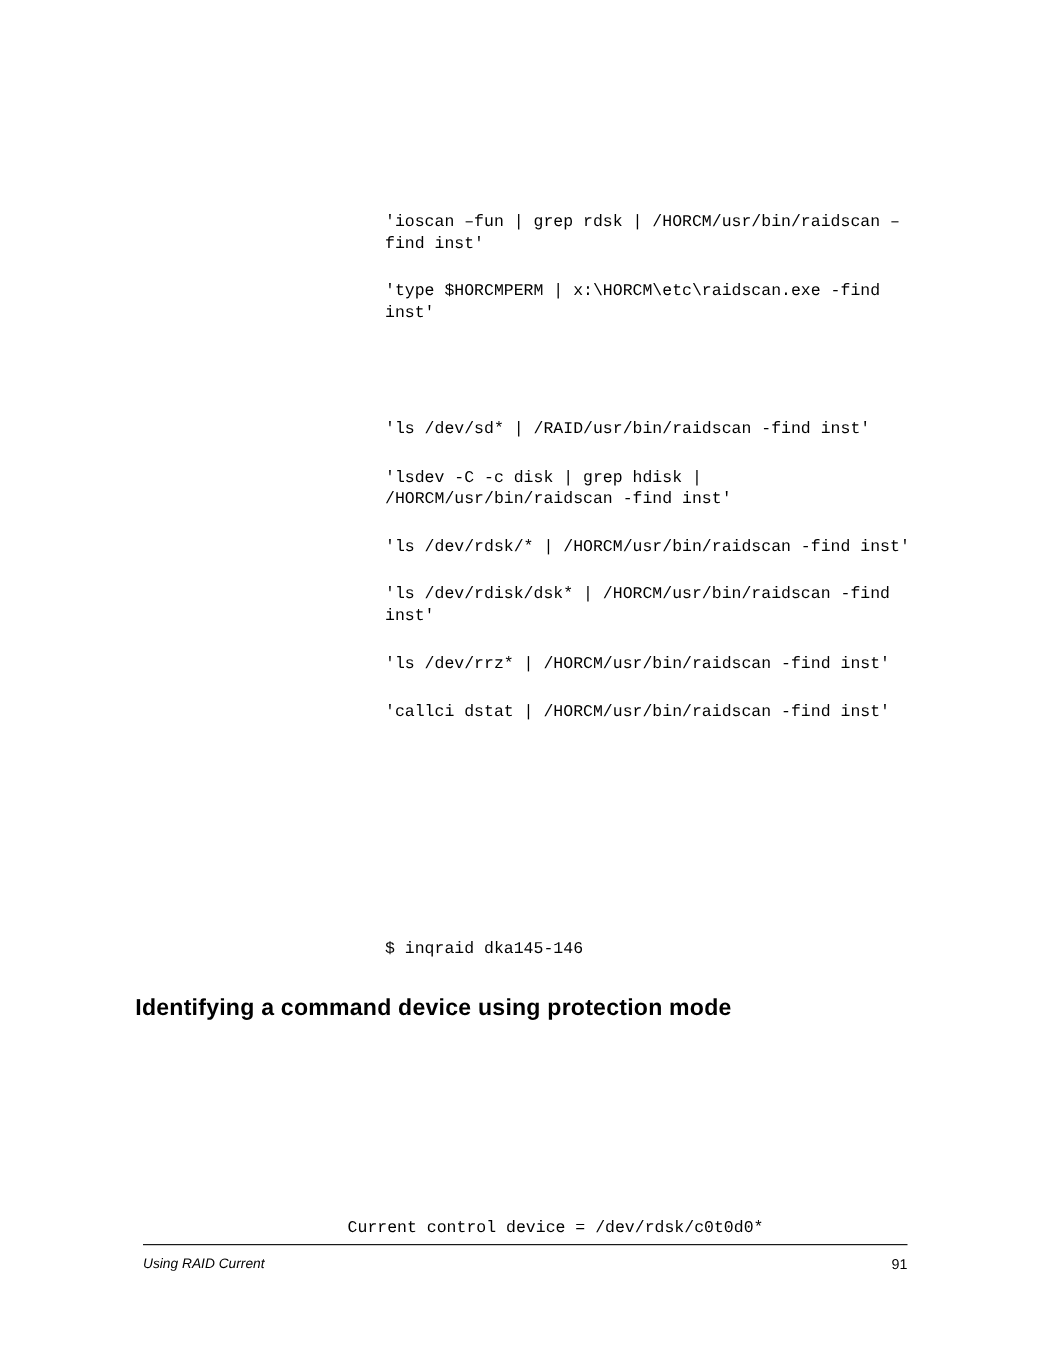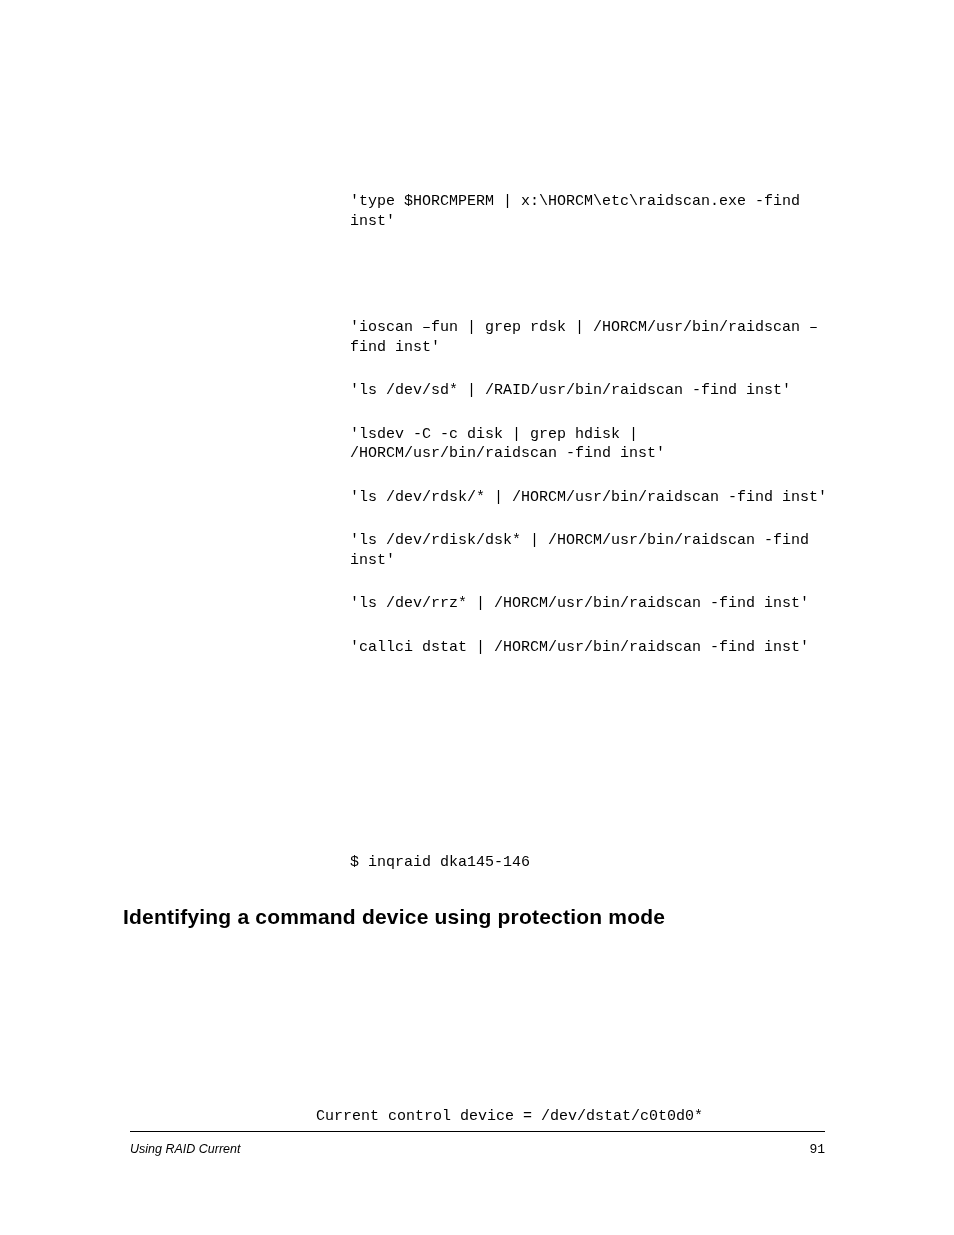--- a/index.html
+++ b/index.html
@@ -70,46 +70,46 @@
     top: 1142px;
     font-family: Arial, Helvetica, sans-serif;
     font-style: italic;
     font-size: 12.5px;
     color: #000;
   }
   .footer-right {
     position: absolute;
     right: 129px;
     top: 1142px;
-    font-family: Liberation Mono, monospace;
+    font-family: Liberation Sans, sans-serif;
     font-size: 13px;
     color: #000;
   }
 </style>
 </head>
 <body>
 
 <div class="page">
 
   <div class="code-area">
+    <div class="code-block code-entry">'ioscan –fun | grep rdsk | /HORCM/usr/bin/raidscan –find inst'</div>
     <div class="code-block code-entry first">'type $HORCMPERM | x:\HORCM\etc\raidscan.exe -find inst'</div>
-    <div class="code-block code-entry">'ioscan –fun | grep rdsk | /HORCM/usr/bin/raidscan –find inst'</div>
     <div class="code-block code-entry">'ls /dev/sd* | /RAID/usr/bin/raidscan -find inst'</div>
     <div class="code-block code-entry">'lsdev -C -c disk | grep hdisk | /HORCM/usr/bin/raidscan -find inst'</div>
     <div class="code-block code-entry">'ls /dev/rdsk/* | /HORCM/usr/bin/raidscan -find inst'</div>
     <div class="code-block code-entry">'ls /dev/rdisk/dsk* | /HORCM/usr/bin/raidscan -find inst'</div>
     <div class="code-block code-entry">'ls /dev/rrz* | /HORCM/usr/bin/raidscan -find inst'</div>
     <div class="code-block code-entry">'callci dstat | /HORCM/usr/bin/raidscan -find inst'</div>
   </div>
 
   <div class="code-standalone code-block">$ inqraid dka145-146</div>
 
   <div class="heading">Identifying a command device using protection mode</div>
 
   <div class="code-block2 code-block">
-    <div>Current control device = /dev/dstat/c0t0d0*</div>
+    <div>Current control device = /dev/rdsk/c0t0d0*</div>
   </div>
 
   <div class="footer-line"></div>
   <div class="footer-left">Using RAID Current</div>
   <div class="footer-right">91</div>
 
 </div>
 
 </body></html>

